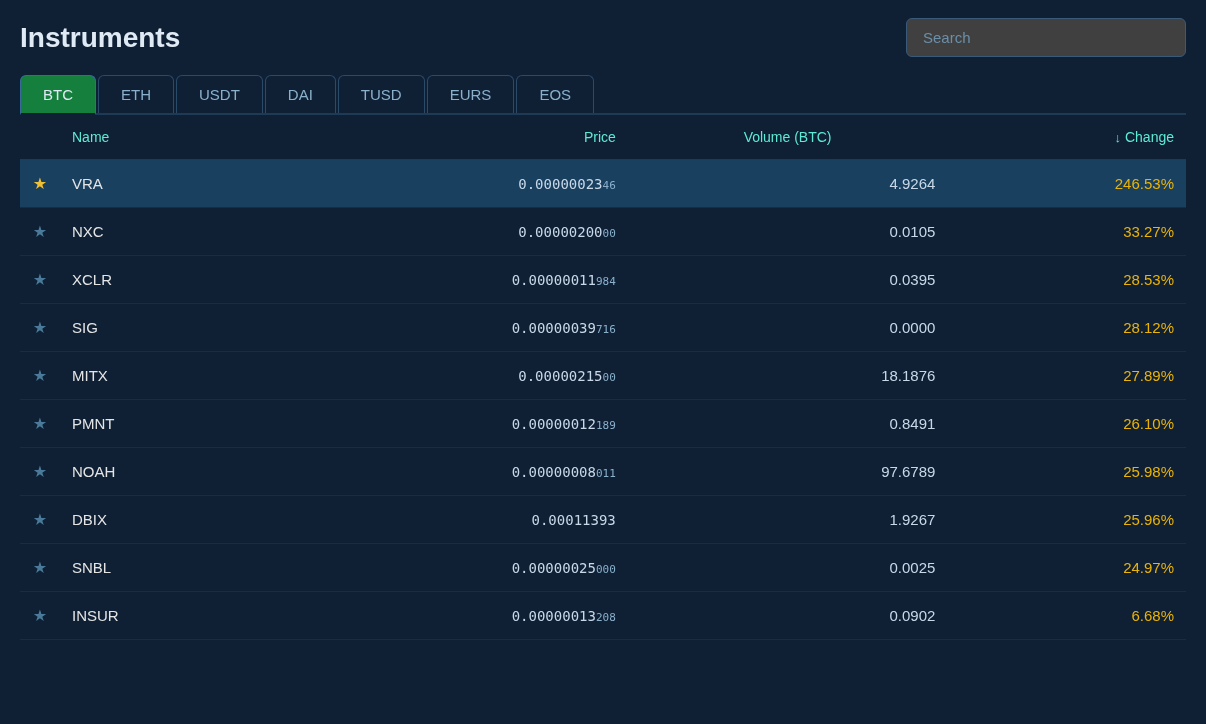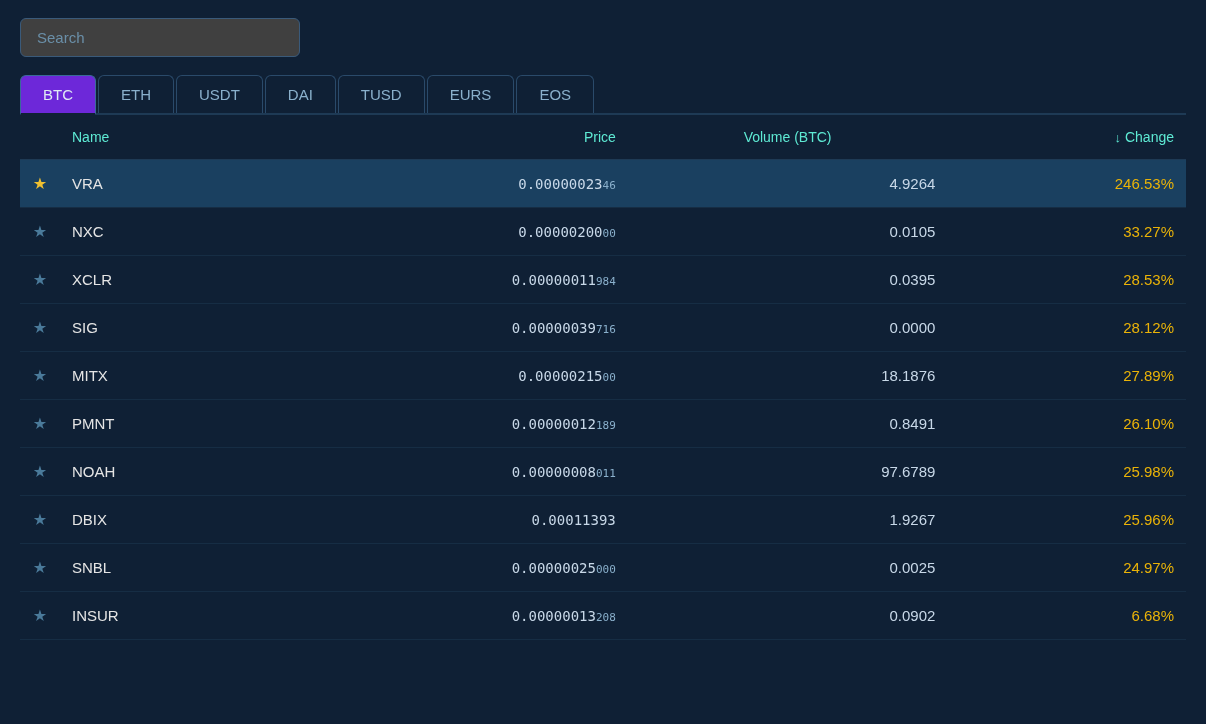--- a/index.html
+++ b/index.html
@@ -47,21 +47,21 @@
       border-bottom: none;
       border-radius: 6px 6px 0 0;
       cursor: pointer;
       font-size: 15px;
       color: #8ab0cc;
       background: transparent;
       margin-right: 2px;
       user-select: none;
     }
     .tab.active {
-      background: #6d28d9;
+      background: #15803d;
       color: #e0eaf4;
       border-color: #3a6a9a;
       border-bottom: 2px solid #0f2035;
       margin-bottom: -2px;
     }
     .tab .star-icon { margin-right: 5px; color: #8ab0cc; }
     .table-wrapper {
       width: 100%;
       margin-top: 0;
     }
@@ -99,20 +99,21 @@
     .star { color: #4a7a9a; font-size: 16px; cursor: pointer; }
     .star.active { color: #f0c030; }
     .price-main { color: #c8d8e8; }
     .price-small { font-size: 11px; color: #8ab0cc; vertical-align: baseline; text-align: center; }
   </style>
 </head>
 <body>
 
 <div class="container">
   <div class="header">
+    <h1 class="title">Instruments</h1>
     <input class="search-box" type="text" placeholder="Search" style="">
   </div>
 
   <div class="tabs" id="tab-bar">
       <div class="tab active">BTC</div>
       <div class="tab">ETH</div>
       <div class="tab">USDT</div>
       <div class="tab">DAI</div>
       <div class="tab">TUSD</div>
       <div class="tab">EURS</div>

